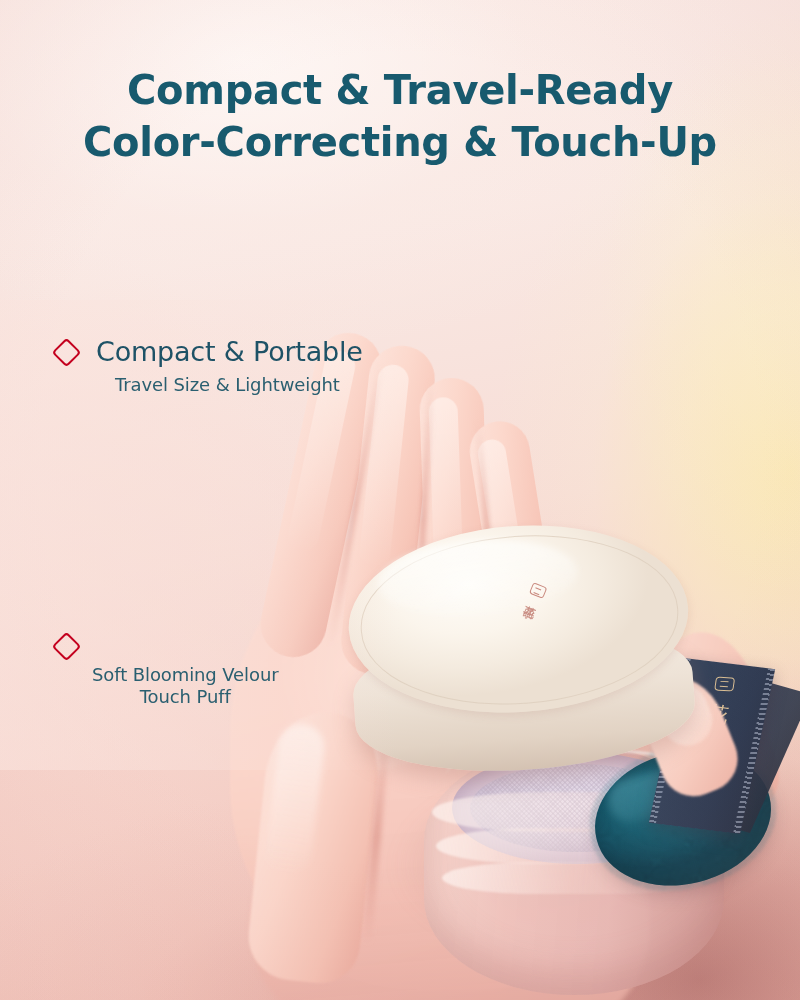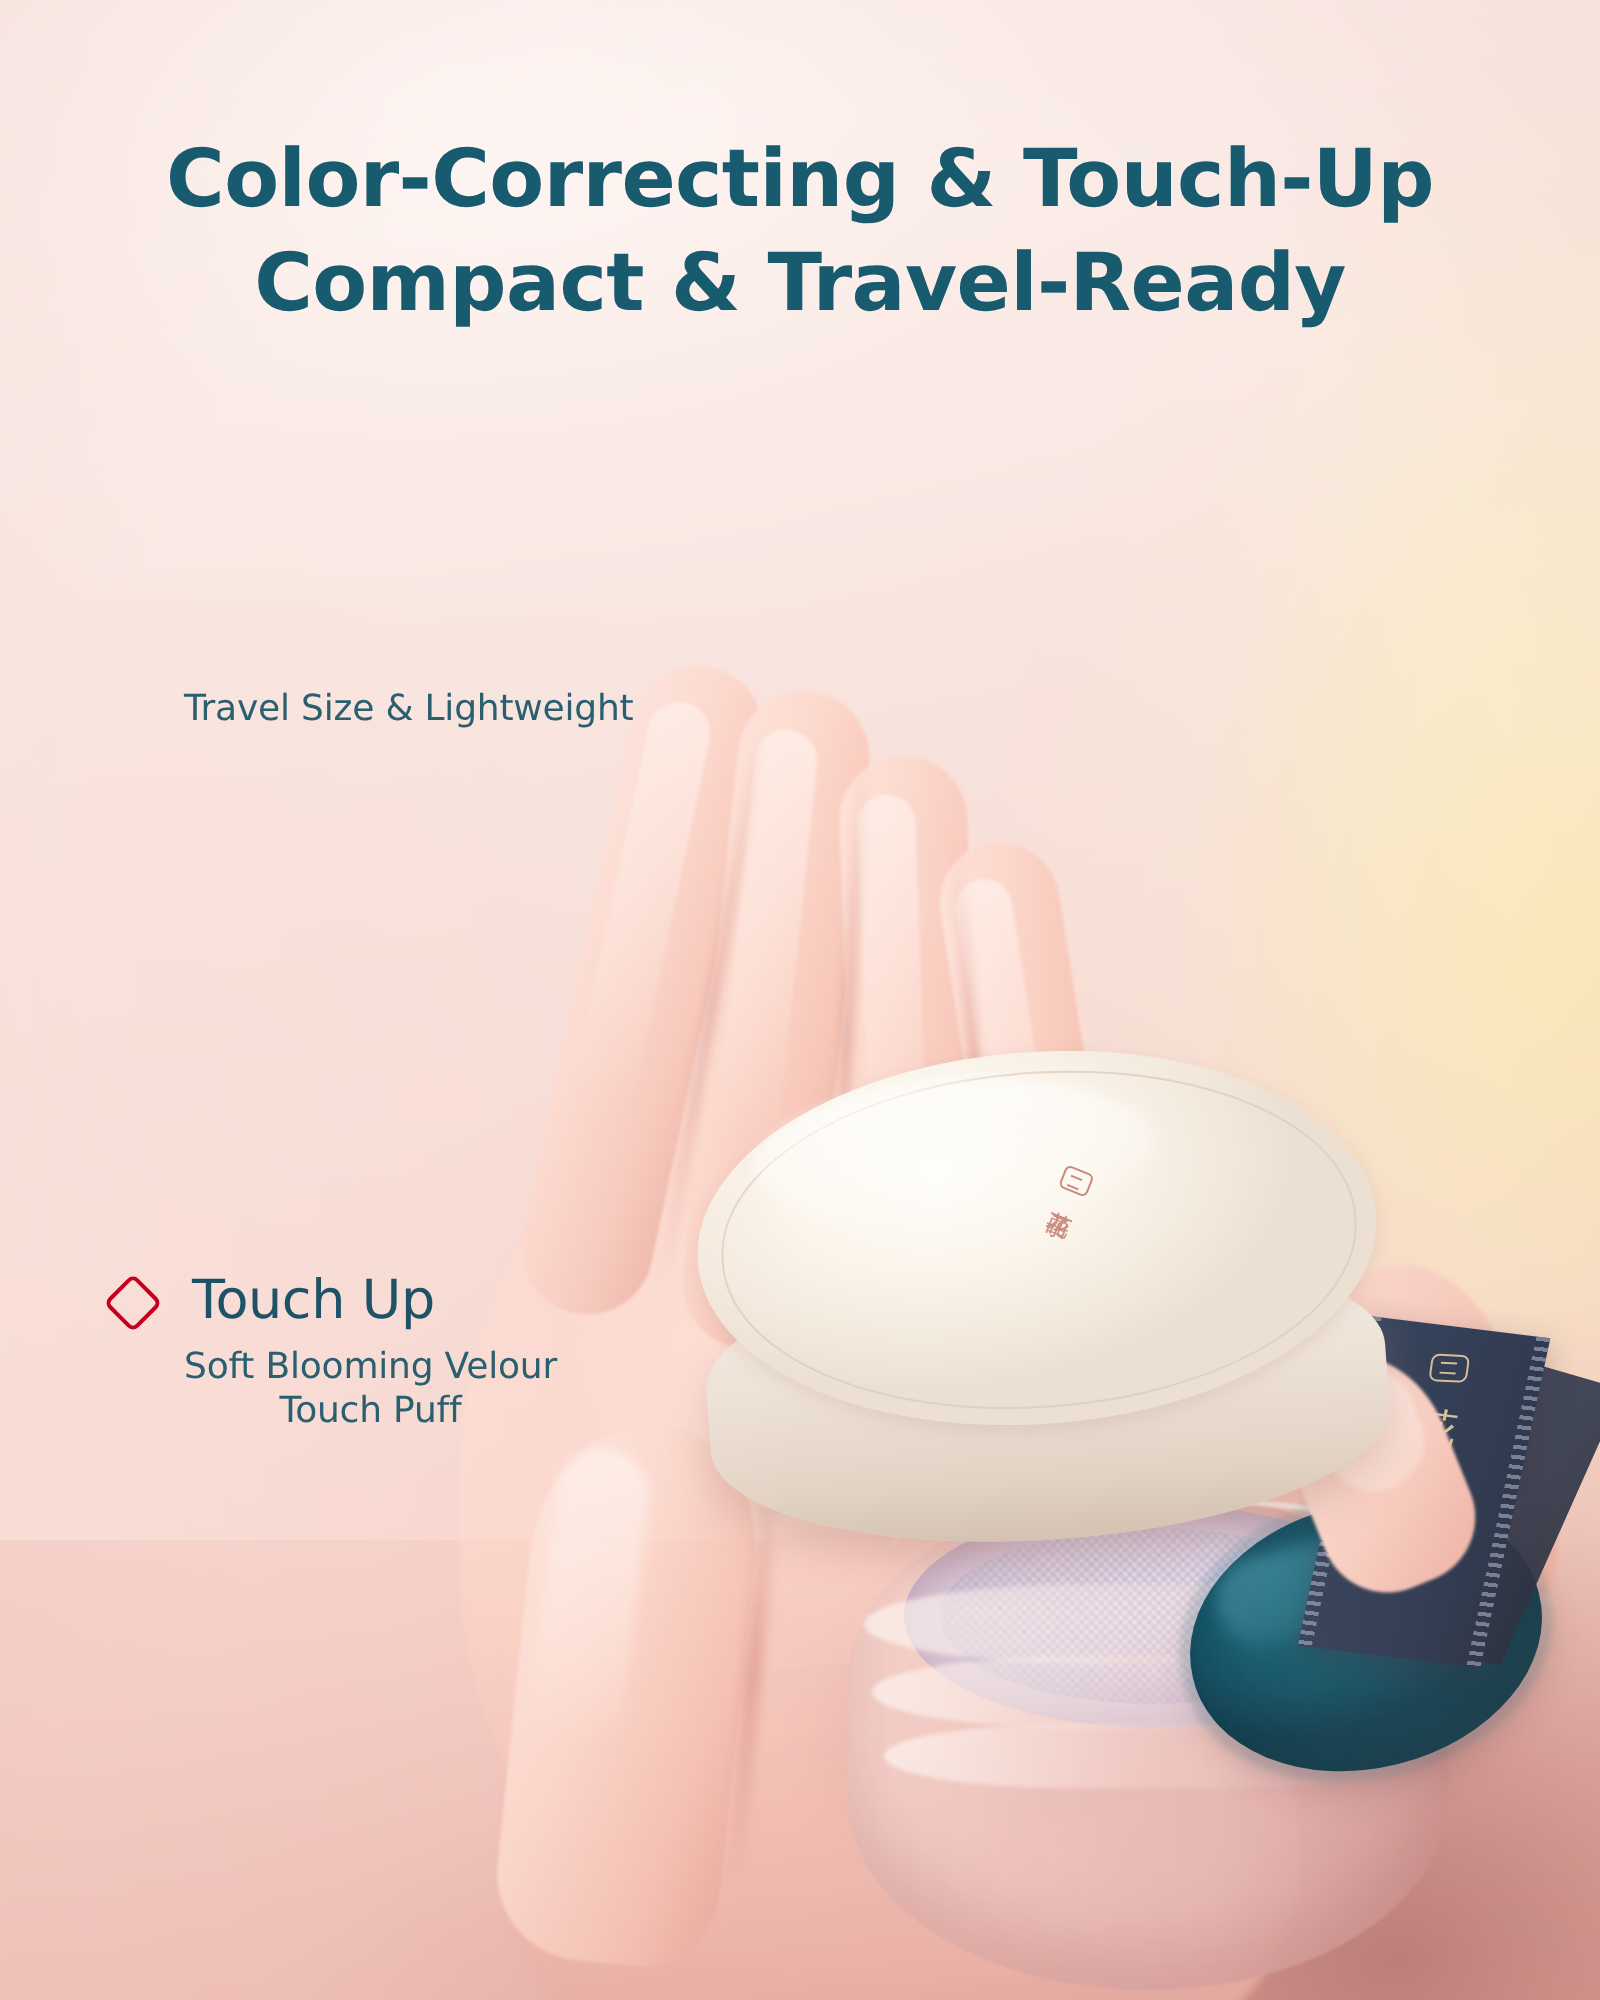--- a/index.html
+++ b/index.html
@@ -393,39 +393,42 @@
         <div class="logo-cjk">花西子</div>
       </div>
     </div>
 
   </div>
 
   <div class="vignette"></div>
   <div class="text-wash"></div>
 
   <div class="headline">
+    <div>Compact &amp; Travel-Ready</div>
     <div>Color-Correcting &amp; Touch-Up</div>
-    <div>Compact &amp; Travel-Ready</div>
   </div>
 
   <div class="features">
 
     <div class="feature" style="top:337px;">
+      <div class="feat-head">
+        <span class="diamond"></span>
+        <span class="feat-title">Compact &amp; Portable</span>
+      </div>
       <div class="feat-sub">
         <span>Travel Size &amp; Lightweight</span>
       </div>
     </div>
 
     <div class="feature" style="top:489px;">
     </div>
 
     <div class="feature" style="top:636px;">
       <div class="feat-head">
         <span class="diamond"></span>
-        <span class="feat-title">Touch Up</span>
       </div>
       <div class="feat-sub">
         <span>Soft Blooming Velour</span>
         <span>Touch Puff</span>
       </div>
     </div>
 
   </div>
 
 </div>

